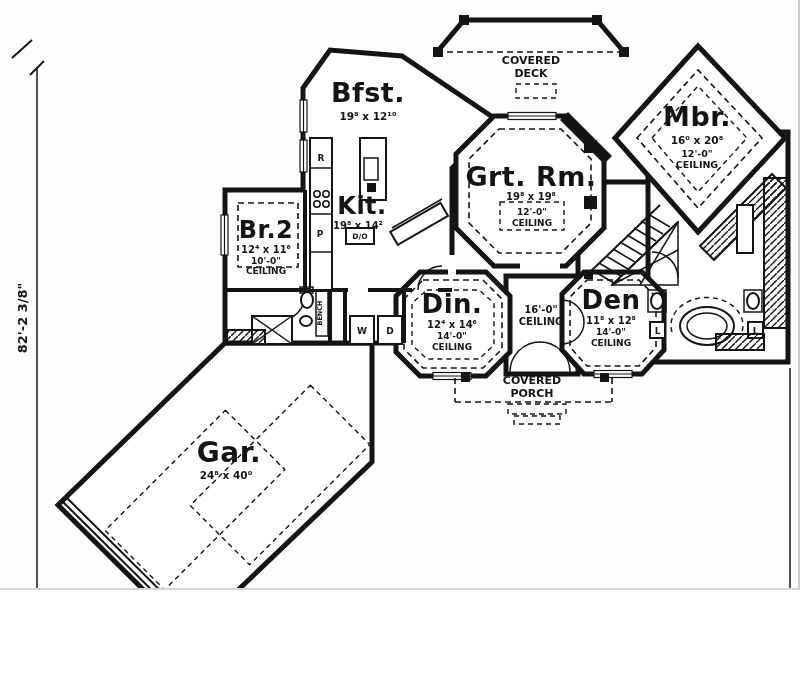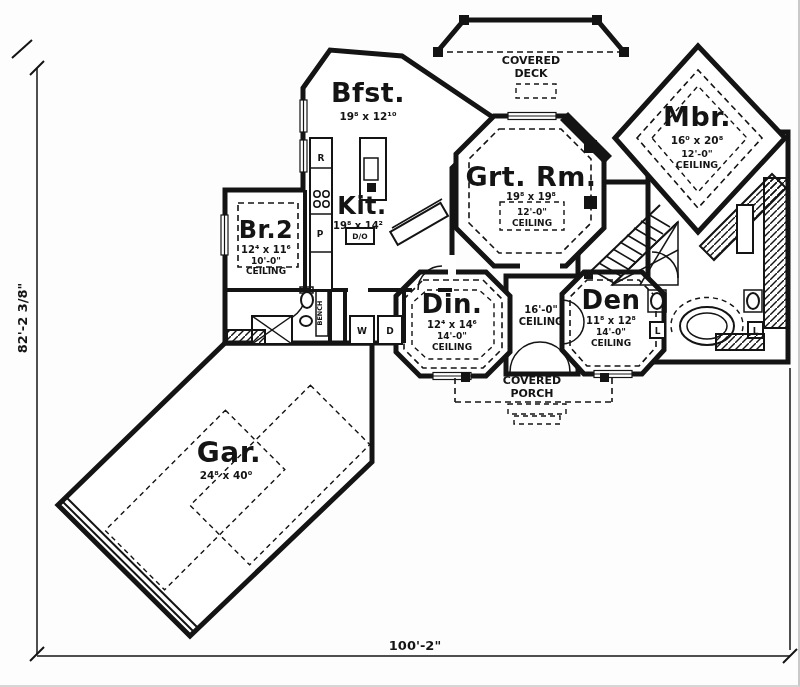--- a/index.html
+++ b/index.html
@@ -1,16 +1,16 @@
 <!DOCTYPE html>
 <html><head>
 <meta charset="utf-8">
 <style>
   html,body{margin:0;padding:0;background:#ffffff;}
-  #stage{position:relative;width:800px;height:687px;background:#fdfdfd;overflow:hidden;
+  #stage{position:relative;width:800px;height:590px;background:#fdfdfd;overflow:hidden;
          border-right:2px solid #c9c9c9;border-bottom:2px solid #d6d6d6;box-sizing:border-box;}
   svg{position:absolute;left:0;top:0;}
   svg text{font-family:"DejaVu Sans","Liberation Sans",sans-serif;font-weight:bold;fill:#141414;}
   .room-name{letter-spacing:.5px;}
   .wall{fill:#ffffff;stroke:#141414;stroke-width:5;stroke-linejoin:miter;}
   .iwall{stroke:#141414;stroke-width:4;}
   .thin{stroke:#141414;stroke-width:2;fill:none;}
   .thin15{stroke:#141414;stroke-width:1.5;fill:none;}
   .dash{stroke:#141414;stroke-width:1.6;fill:none;stroke-dasharray:6 4;}
   .dash2{stroke:#141414;stroke-width:1.4;fill:none;stroke-dasharray:5 4;}

